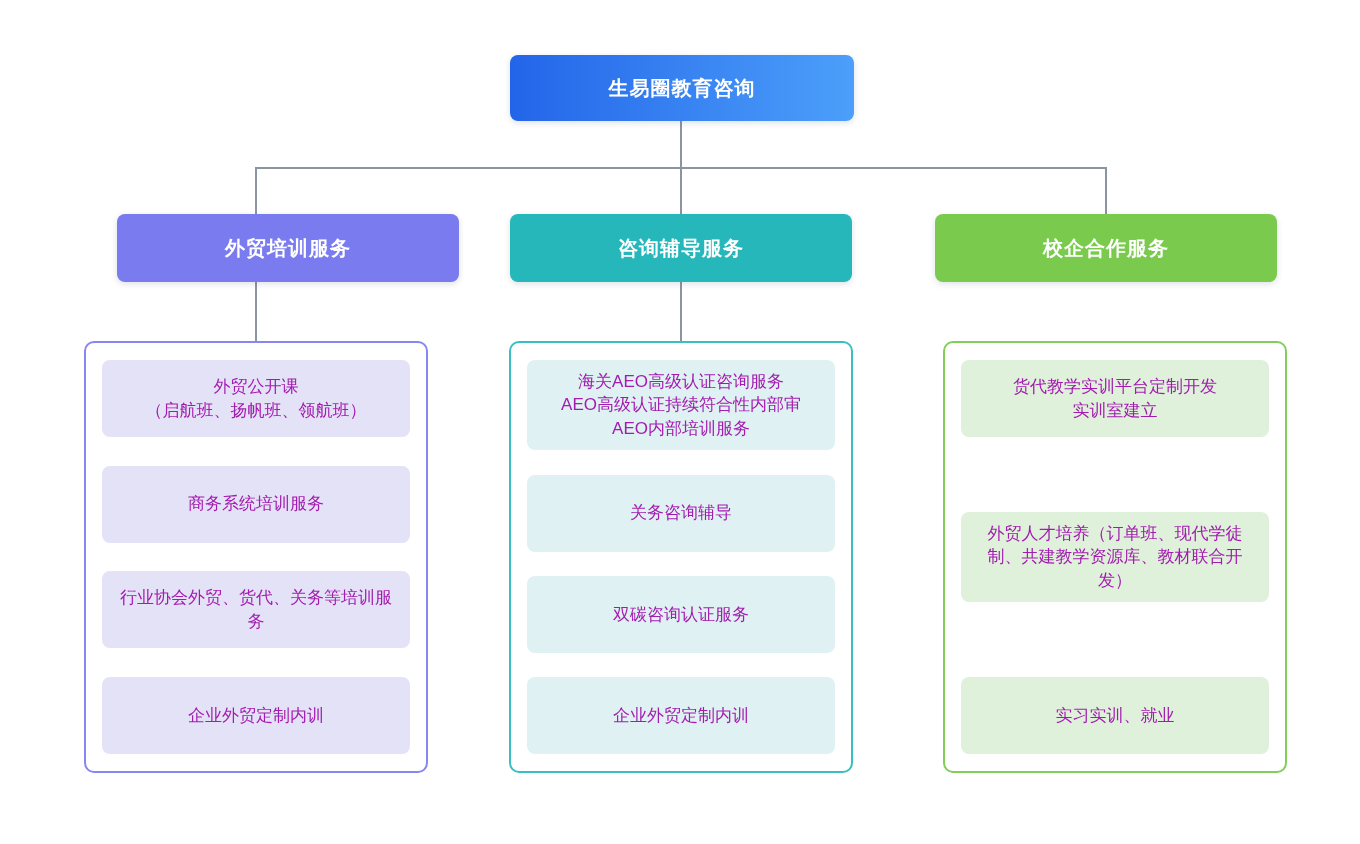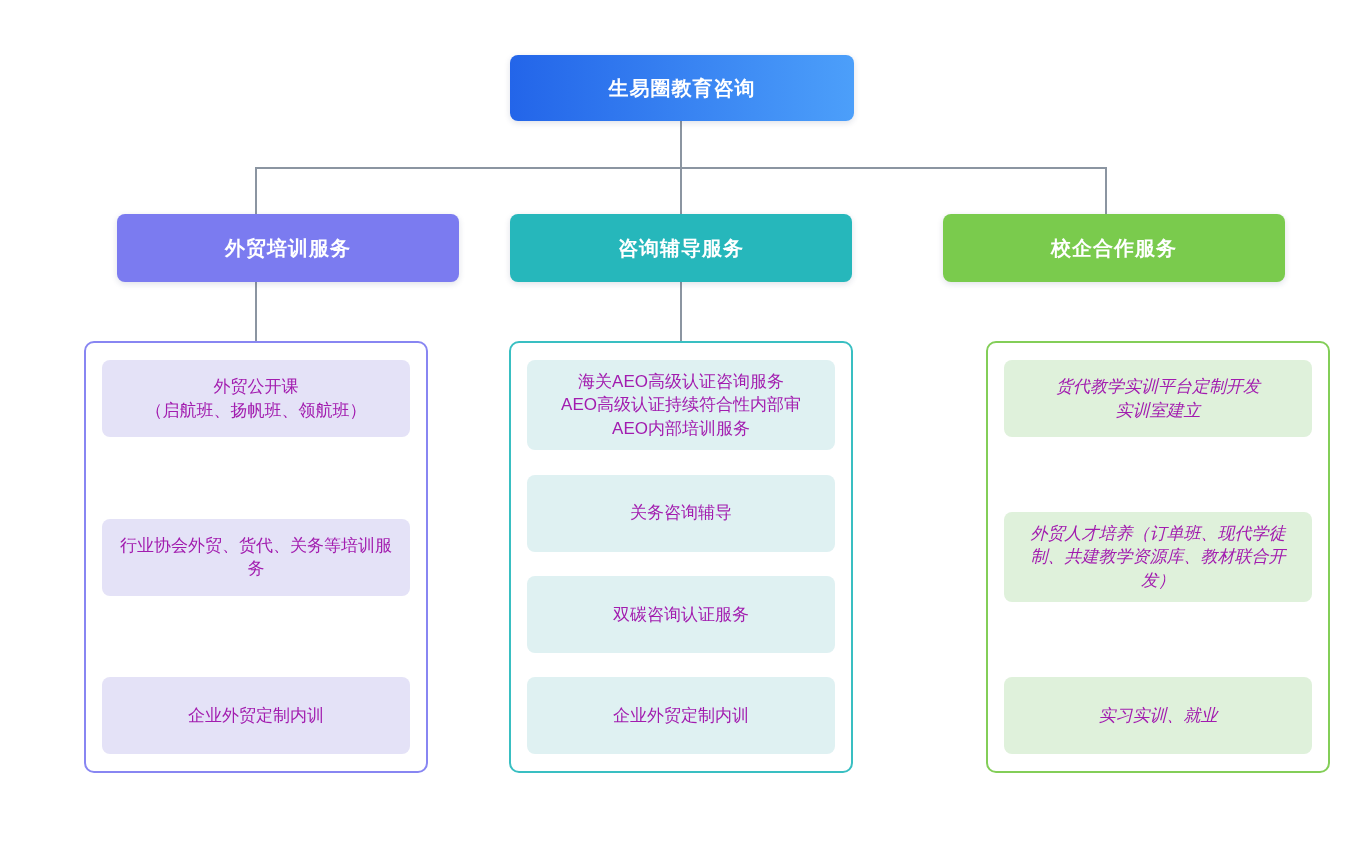--- a/index.html
+++ b/index.html
@@ -44,38 +44,38 @@
     width: 344px; height: 66px;
   }
 
   .branch-header {
     top: 214px;
     width: 342px; height: 68px;
     background: var(--header-color);
   }
   .branch-header.b0 { left: 85px; margin-left: 32px; }
   .branch-header.b1 { left: 510px; }
-  .branch-header.b2 { left: 935px; margin-left: 8px; }
+  .branch-header.b2 { left: 935px; }
 
   
   .branch-container {
     position: absolute;
     top: 341px;
     width: 344px; height: 432px;
     background: #ffffff;
     border: 2px solid var(--border-color);
     border-radius: 10px;
     padding: 17px 16px;
     display: flex;
     flex-direction: column;
     justify-content: space-between;
   }
   .branch-container.b0 { left: 84px; }
   .branch-container.b1 { left: 509px; }
-  .branch-container.b2 { left: 986px; font-style: italic; }
+  .branch-container.b2 { left: 943px; }
 
   .branch-item {
     background: var(--item-bg);
     border-radius: 8px;
     min-height: 77px;
     padding: 10px 14px;
     display: flex;
     align-items: center;
     justify-content: center;
   }
@@ -113,20 +113,23 @@
   <div class="node branch-header b2" style="--header-color: #7acb4d; --border-color: #83ce58; --item-bg: #dff1db;">
     <span class="node-label">校企合作服务</span>
   </div>
 
   <div class="branch-container b0" style="--header-color: #7b7bf0; --border-color: #8886f2; --item-bg: #e4e2f7;">
     <div class="branch-item">
       <span class="item-text">外贸公开课
 （启航班、扬帆班、领航班）</span>
     </div>
     <div class="branch-item">
+      <span class="item-text">商务系统培训服务</span>
+    </div>
+    <div class="branch-item">
       <span class="item-text">行业协会外贸、货代、关务等培训服务</span>
     </div>
     <div class="branch-item">
       <span class="item-text">企业外贸定制内训</span>
     </div>
   </div>
 
   <div class="branch-container b1" style="--header-color: #26b7bb; --border-color: #39bfc2; --item-bg: #dff1f2;">
     <div class="branch-item">
       <span class="item-text">海关AEO高级认证咨询服务

